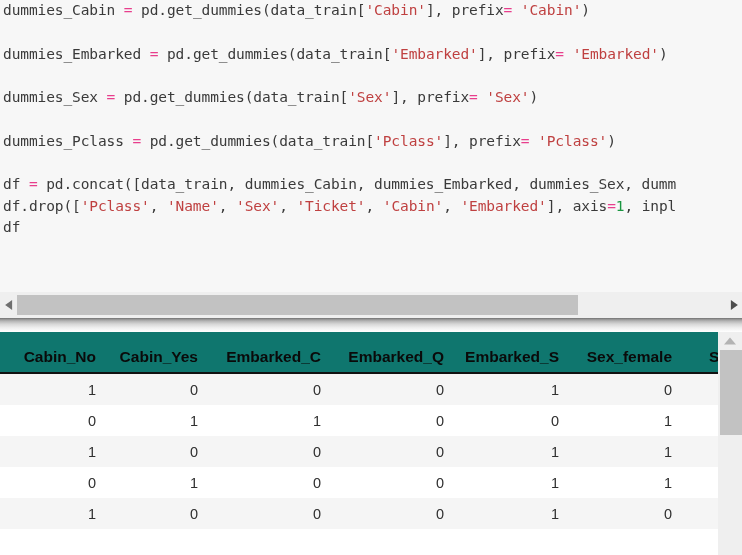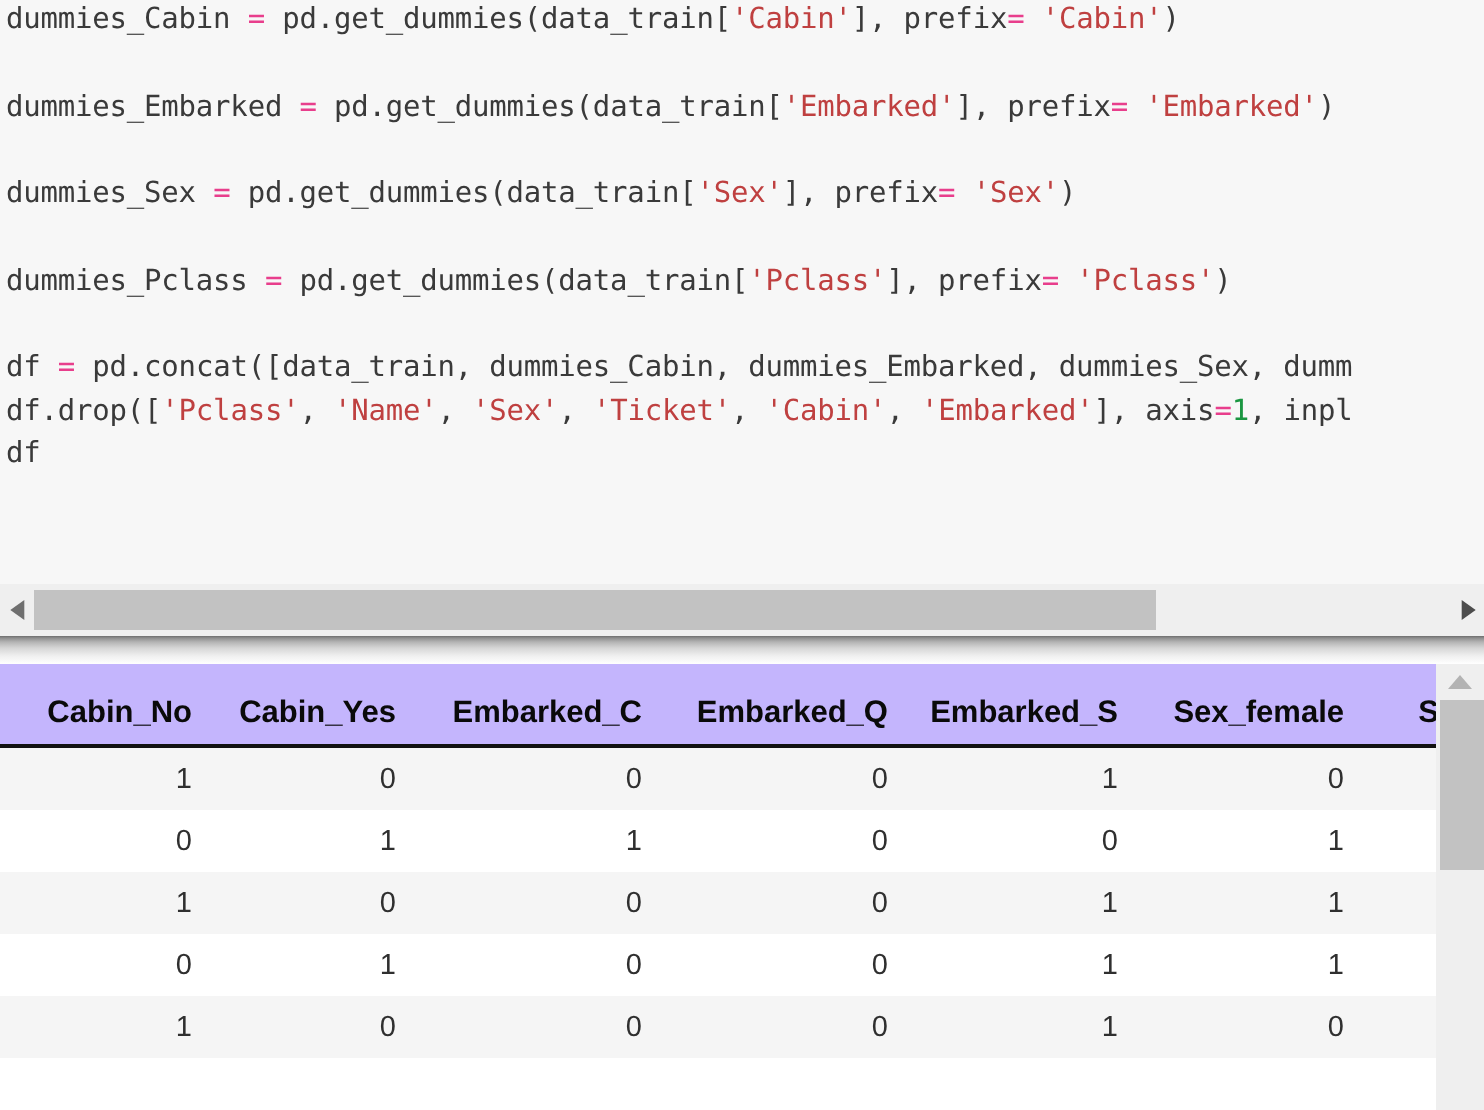--- a/index.html
+++ b/index.html
@@ -141,21 +141,21 @@
   }
   table.df th {
     font-size: 15.5px;
     font-weight: bold;
     color: #0a0a0a;
     text-align: right;
     padding: 0 8px 6px 8px;
     height: 34px;
     vertical-align: bottom;
     border-bottom: 2px solid #111111;
-    background: #c4b5fd;
+    background: #0f766e;
     white-space: nowrap;
     overflow: hidden;
   }
   table.df td {
     font-size: 14.5px;
     color: #2f2f2f;
     text-align: right;
     padding: 0 8px;
     height: 31px;
     white-space: nowrap;

